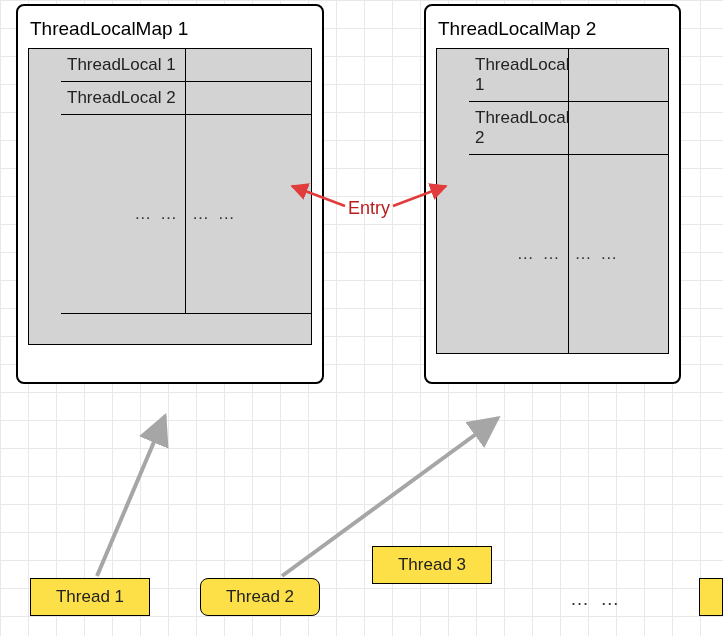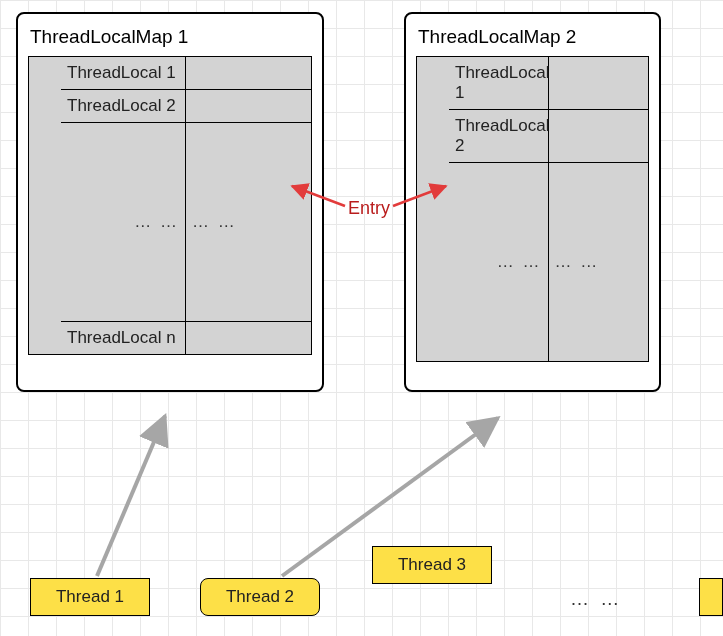--- a/index.html
+++ b/index.html
@@ -14,24 +14,23 @@
     background-size: 28px 28px;
     background-color: #fff;
     overflow: hidden;
   }
   .map-box {
     position: absolute;
     background: #fff;
     border: 2px solid #000;
     border-radius: 8px;
     padding: 8px 10px 10px 10px;
-    margin-top: 8px;
   }
   .map-box.left { left: 16px; top: 4px; width: 308px; height: 380px; }
-  .map-box.right { left: 404px; top: 4px; width: 257px; height: 380px; }
+  .map-box.right { left: 424px; top: 4px; width: 257px; height: 380px; }
   .map-title {
     font-size: 19px;
     color: #000;
     padding: 4px 2px 8px 2px;
   }
   .table-wrap {
     border: 1px solid #000;
     background: #d3d3d3;
     padding-left: 32px;
   }
@@ -113,21 +112,20 @@
     </div>
     <div class="trow row-tall">
       <div class="cell-left">
           <span class="ellipsis">… …</span>
         </div>
       <div class="cell-right">
           <span class="ellipsis">… …</span>
         </div>
     </div>
     <div class="trow">
-      <div class="cell-left">ThreadLocal n</div>
       <div class="cell-right"></div>
     </div>
   </div>
 </div>
 
 <div class="map-box right">
   <div class="map-title">ThreadLocalMap 2</div>
   <div class="table-wrap">
     <div class="trow">
       <div class="cell-left">ThreadLocal 1</div>

